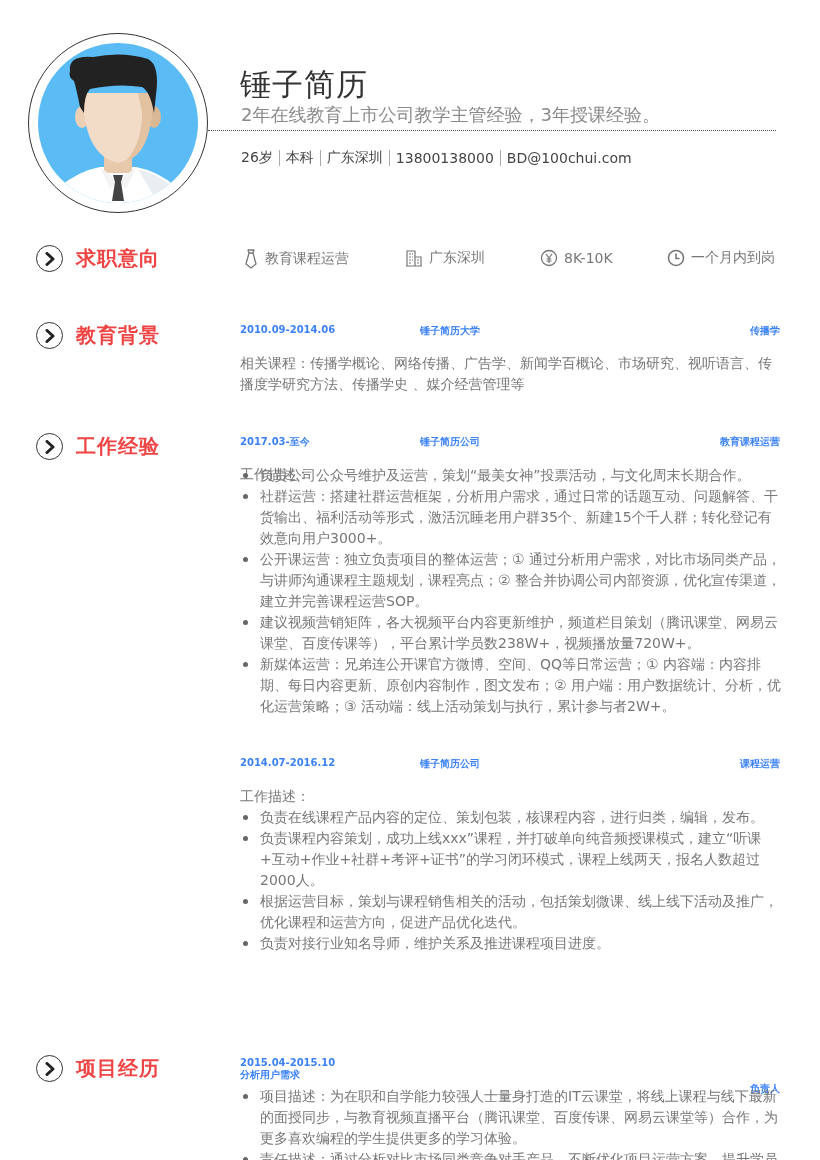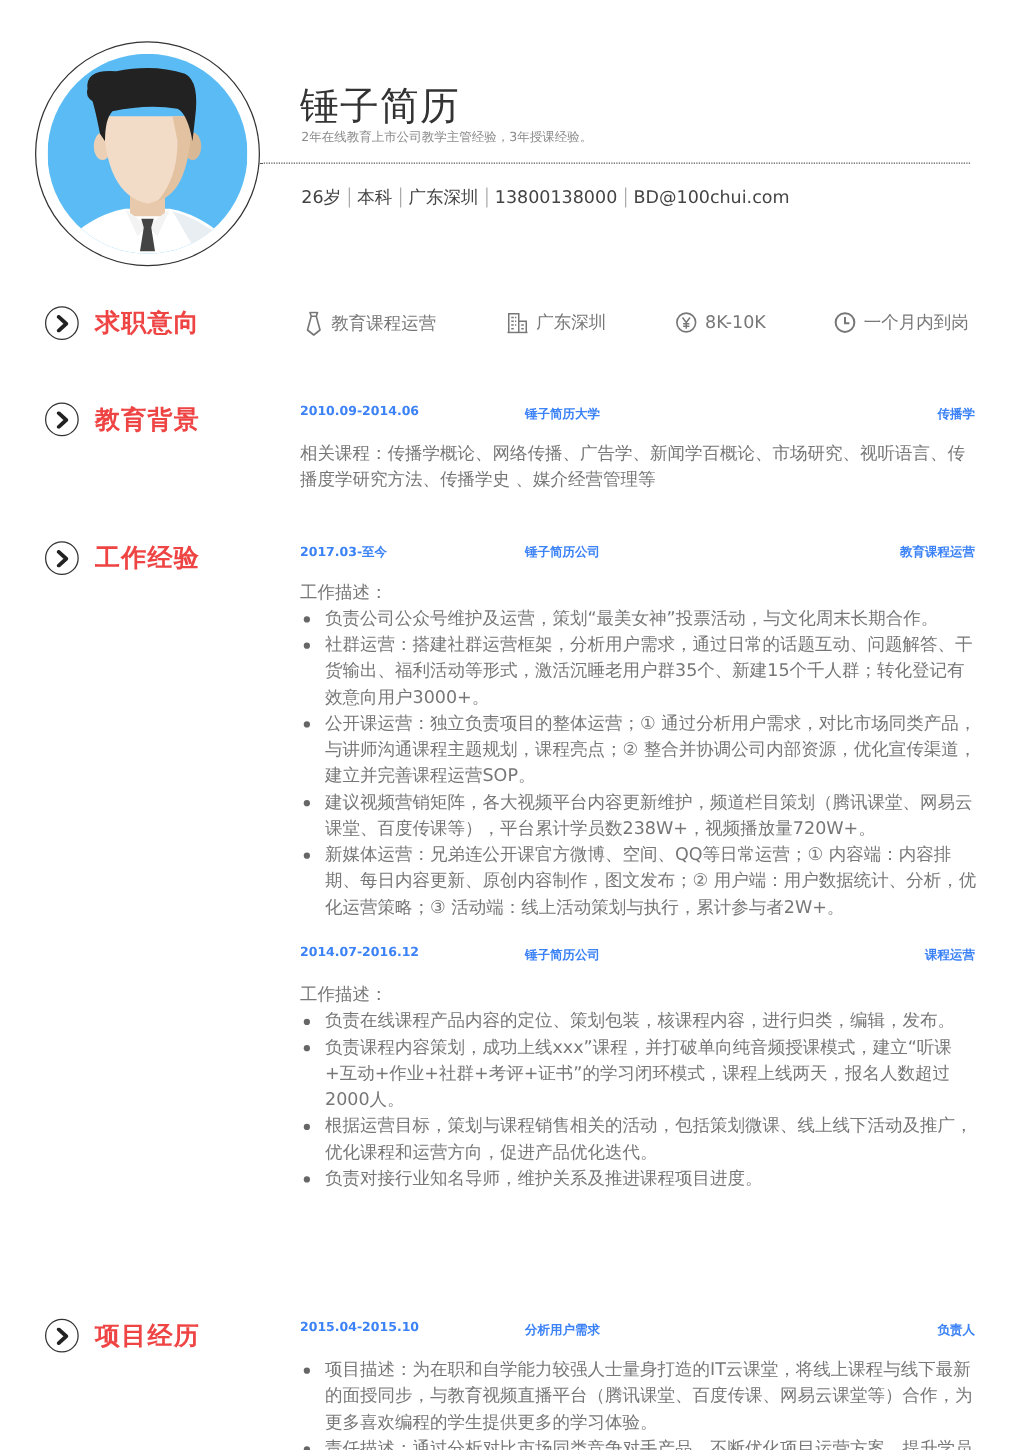--- a/index.html
+++ b/index.html
@@ -5,21 +5,21 @@
   * { box-sizing: border-box; margin: 0; padding: 0; }
   html, body { width: 820px; height: 1160px; overflow: hidden; background: #ffffff; }
   body { font-family: "DejaVu Sans", "Liberation Sans", sans-serif; color: #5c5c5c; position: relative; }
 
   
   .avatar-wrap { position: absolute; left: 28px; top: 33px; width: 180px; height: 180px; border-radius: 50%; border: 1.5px solid #333; background: #fff; }
   .avatar { position: absolute; left: 9px; top: 9px; width: 160px; height: 160px; border-radius: 50%; overflow: hidden; background: #fff; }
   .avatar svg { display: block; }
 
   .name { position: absolute; left: 240px; top: 64px; font-size: 31px; color: #333; font-weight: normal; letter-spacing: 1px; }
-  .tagline { position: absolute; left: 241px; top: 103px; font-size: 10px; color: #8a8a8a; }
+  .tagline { position: absolute; left: 241px; top: 103px; font-size: 18px; color: #8a8a8a; }
   .divider { position: absolute; left: 208px; top: 130px; width: 568px; border-top: 1px dotted #555; }
   .contacts { position: absolute; left: 241px; top: 149px; font-size: 14px; color: #444; display: flex; align-items: center; white-space: nowrap; }
   .contacts .sep { display: inline-block; width: 1px; height: 16px; background: #aaa; margin: 0 6px; }
 
   
   .sec-head { position: absolute; left: 36px; display: flex; align-items: center; }
   .sec-head .circ { width: 27px; height: 27px; border-radius: 50%; border: 1.5px solid #333; display: flex; align-items: center; justify-content: center; }
   .sec-head .title { margin-left: 13px; font-size: 20px; font-weight: bold; color: #ef4444; letter-spacing: 1px; }
 
   
@@ -141,21 +141,21 @@
   </div>
   <div class="title">工作经验</div>
 </div>
 
 <div class="entry-head" style="top:435px;">
   <span class="date">2017.03-至今</span>
   <span class="org">锤子简历公司</span>
   <span class="role">教育课程运营</span>
 </div>
 <div class="para label-line" style="top:464px;">工作描述：</div>
-<ul class="blist" style="top:485px;">
+<ul class="blist" style="top:465px;">
   <li>负责公司公众号维护及运营，策划“最美女神”投票活动，与文化周末长期合作。</li>
   <li>社群运营：搭建社群运营框架，分析用户需求，通过日常的话题互动、问题解答、干货输出、福利活动等形式，激活沉睡老用户群35个、新建15个千人群；转化登记有效意向用户3000+。</li>
   <li>公开课运营：独立负责项目的整体运营；① 通过分析用户需求，对比市场同类产品，与讲师沟通课程主题规划，课程亮点；② 整合并协调公司内部资源，优化宣传渠道，建立并完善课程运营SOP。</li>
   <li>建议视频营销矩阵，各大视频平台内容更新维护，频道栏目策划（腾讯课堂、网易云课堂、百度传课等），平台累计学员数238W+，视频播放量720W+。</li>
   <li>新媒体运营：兄弟连公开课官方微博、空间、QQ等日常运营；① 内容端：内容排期、每日内容更新、原创内容制作，图文发布；② 用户端：用户数据统计、分析，优化运营策略；③ 活动端：线上活动策划与执行，累计参与者2W+。</li>
 </ul>
 
 <div class="entry-head" style="top:757px;">
   <span class="date">2014.07-2016.12</span>
   <span class="org">锤子简历公司</span>
@@ -170,21 +170,21 @@
 </ul>
 
 <div class="sec-head" style="top:1055px;">
   <div class="circ">
     <svg width="12" height="14" viewBox="0 0 12 14">
         <path d="M3 1.5 L9 7 L3 12.5" fill="none" stroke="#222" stroke-width="3" stroke-linecap="round" stroke-linejoin="round"></path>
       </svg>
   </div>
   <div class="title">项目经历</div>
 </div>
-<div class="entry-head" style="top:1057px;">
+<div class="entry-head" style="top:1057px;flex-direction:column;">
   <span class="date">2015.04-2015.10</span>
   <span class="org">分析用户需求</span>
   <span class="role">负责人</span>
 </div>
 <ul class="blist" style="top:1086px;">
   <li>项目描述：为在职和自学能力较强人士量身打造的IT云课堂，将线上课程与线下最新的面授同步，与教育视频直播平台（腾讯课堂、百度传课、网易云课堂等）合作，为更多喜欢编程的学生提供更多的学习体验。</li>
   <li>责任描述：通过分析对比市场同类竞争对手产品，不断优化项目运营方案，提升学员</li>
 </ul>
 
 </body></html>

